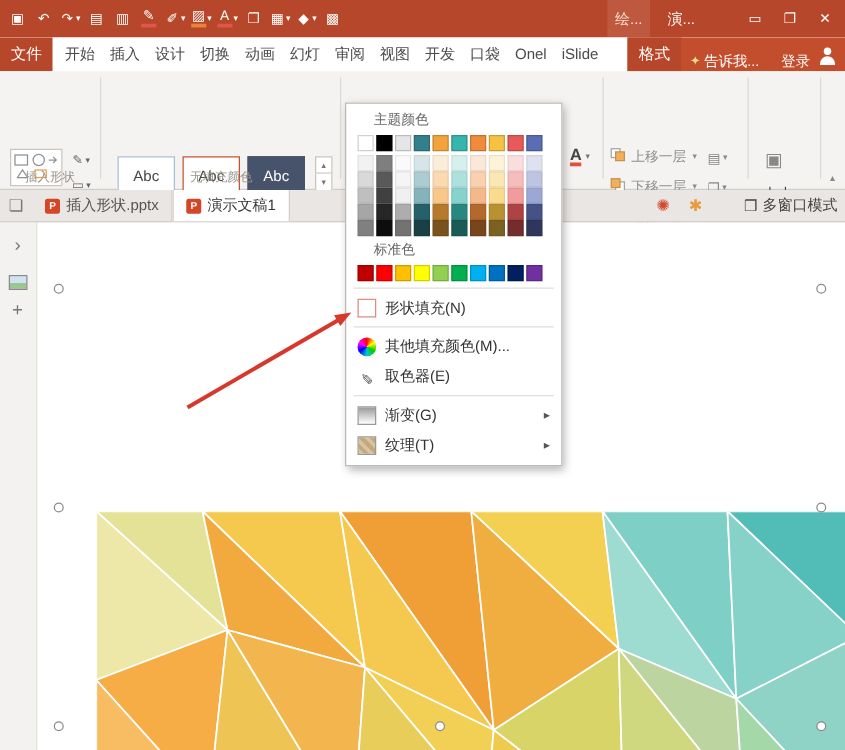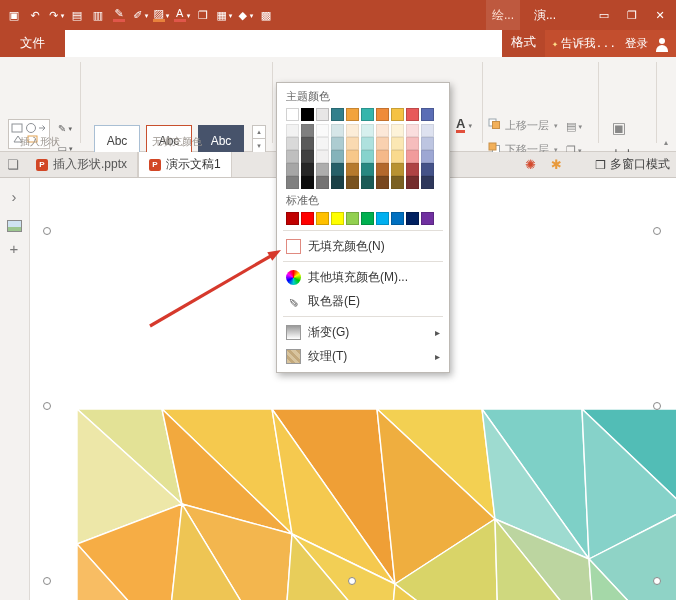--- a/index.html
+++ b/index.html
@@ -10,24 +10,24 @@
   .qat{position:absolute;left:4px;top:0;height:30px;display:flex;align-items:center;gap:1px;}
   .qat-ic{height:24px;min-width:20px;display:flex;align-items:center;justify-content:center;color:#fff;}
   .qat-ic .g{display:inline-block;min-width:12px;text-align:center;font-size:11px;line-height:11px;}
   .caret,.c7{font-size:7px;color:inherit;margin-left:1px;line-height:7px;}
   .ctx{position:absolute;left:486px;top:0;height:30px;line-height:30px;font-size:12px;color:#ffe2d6;background:rgba(255,255,255,.10);padding:0 6px;}
   .wtitle{position:absolute;left:534px;top:0;height:30px;line-height:30px;font-size:12px;color:#fff;}
   .winctl{position:absolute;right:2px;top:0;height:30px;display:flex;}
   .win-btn{width:28px;height:30px;line-height:30px;text-align:center;font-size:11px;color:#fff;}
   
   .tabrow{position:absolute;left:0;top:30px;width:676px;height:27px;background:#fff;}
-  .file-tab{position:absolute;left:0;top:0;width:65px;height:27px;background:#b7472a;color:#fff;text-align:center;line-height:27px;font-size:12.5px;}
+  .file-tab{position:absolute;left:0;top:0;width:42px;height:27px;background:#b7472a;color:#fff;text-align:center;line-height:27px;font-size:12.5px;}
   .rtabs{position:absolute;left:46px;top:0;height:27px;display:flex;white-space:nowrap;}
   .rtab{padding:0 6px;line-height:27px;font-size:12px;color:#4a4a4a;}
-  .red-zone{position:absolute;left:502px;right:0;top:0;height:27px;background:#c34e2e;display:flex;align-items:center;font-family:Liberation Mono, monospace;}
+  .red-zone{position:absolute;left:502px;right:0;top:0;height:27px;background:#c34e2e;display:flex;align-items:flex-end;}
   .fmt-tab{background:#b7472a;color:#fff;padding:0 9px;line-height:27px;font-size:12.5px;}
   .tellme{color:#fff;font-size:11.5px;margin-left:7px;display:flex;align-items:center;gap:3px;}
   .bulb{font-size:10px;color:#ffe08a;}
   .signin{color:#fff;font-size:11.5px;margin-left:auto;margin-right:28px;}
   .person{position:absolute;right:6px;top:7px;width:16px;height:16px;}
   .person:before{content:"";position:absolute;left:5px;top:1px;width:6px;height:6px;border-radius:50%;background:#fff;}
   .person:after{content:"";position:absolute;left:2px;top:8px;width:12px;height:7px;border-radius:6px 6px 0 0;background:#fff;}
   
   .ribbon{position:absolute;left:0;top:57px;width:676px;height:95px;background:#f5f3f1;border-bottom:1px solid #d2cdc8;box-sizing:border-box;}
   .vsep{position:absolute;top:5px;bottom:8px;width:1px;background:#ddd8d3;}
@@ -73,21 +73,21 @@
   .ls{width:28px;text-align:center;color:#777;}
   .ls1{position:absolute;top:10px;left:0;font-size:15px;}
   .ls-pic{position:absolute;top:42px;left:7px;width:15px;height:12px;border:1px solid #8a8a8a;background:linear-gradient(180deg,#cfe3f2 55%,#9cc68f 45%);box-sizing:border-box;}
   .ls3{position:absolute;top:62px;left:0;font-size:15px;}
   .canvas{position:absolute;left:30px;top:178px;width:646px;height:422px;background:#fff;}
   .artwork{position:absolute;left:47px;top:231px;width:610px;height:350px;z-index:5;}
   .artwork svg{display:block;}
   .handle{position:absolute;width:8px;height:8px;border:1px solid #8a8a8a;background:#fff;border-radius:50%;box-sizing:border-box;z-index:20;}
   
   .menu{position:absolute;left:276px;top:82px;width:174px;background:#fff;border:1px solid #bdb9b4;box-shadow:2px 3px 7px rgba(0,0,0,.3);z-index:50;padding:4px 0;box-sizing:border-box;}
-  .m-label{font-size:11px;color:#666;padding:2px 9px;height:15px;line-height:15px;}
+  .m-label{font-size:11px;color:#666;padding:2px 9px;height:15px;line-height:15px;margin-left:13px;}
   .swgrid{padding:2px 9px;}
   .swrow{display:flex;gap:2px;}
   .swrow.main{margin-bottom:3px;}
   .sw{width:13px;height:13px;box-sizing:border-box;border:1px solid rgba(0,0,0,.18);}
   .swrow.tint .sw{border-color:rgba(0,0,0,.07);}
   .m-sep{height:1px;background:#e2ded9;margin:3px 6px;}
   .m-item{display:flex;align-items:center;gap:7px;height:24px;padding:0 9px;font-size:12px;color:#333;}
   .mic{width:15px;height:15px;flex:none;box-sizing:border-box;}
   .mi-no-fill{background:#fff;border:1px solid #e08a80;}
   .mi-color-wheel{border-radius:50%;background:conic-gradient(#f00,#ff0,#0c0,#0cc,#00f,#f0f,#f00);}
@@ -156,20 +156,34 @@
     <div class="wtitle">演...</div>
     <div class="winctl">
         <span class="win-btn">▭</span>
         <span class="win-btn">❐</span>
         <span class="win-btn">✕</span>
       </div>
   </div>
 
   <div class="tabrow">
     <div class="file-tab">文件</div>
+    <div class="rtabs">
+        <span class="rtab">开始</span>
+        <span class="rtab">插入</span>
+        <span class="rtab">设计</span>
+        <span class="rtab">切换</span>
+        <span class="rtab">动画</span>
+        <span class="rtab">幻灯</span>
+        <span class="rtab">审阅</span>
+        <span class="rtab">视图</span>
+        <span class="rtab">开发</span>
+        <span class="rtab">口袋</span>
+        <span class="rtab">Onel</span>
+        <span class="rtab">iSlide</span>
+      </div>
     <div class="red-zone">
       <span class="fmt-tab">格式</span>
       <span class="tellme">
         <span class="bulb">✦</span>
         <span>告诉我...</span>
       </span>
       <span class="signin">登录</span>
       <span class="person"></span>
     </div>
   </div>
@@ -437,21 +451,21 @@
           <span class="sw" style="background: rgb(0, 176, 240);"></span>
           <span class="sw" style="background: rgb(0, 112, 192);"></span>
           <span class="sw" style="background: rgb(0, 32, 96);"></span>
           <span class="sw" style="background: rgb(112, 48, 160);"></span>
         </div>
       </div>
     <div class="m-sep"></div>
     <div>
         <div class="m-item">
           <span class="mic mi-no-fill"></span>
-          <span>无填充颜色(N)</span>
+          <span>形状填充(N)</span>
         </div>
         <div class="m-sep"></div>
         <div class="m-item">
           <span class="mic mi-color-wheel"></span>
           <span>其他填充颜色(M)...</span>
         </div>
         <div class="m-item">
           <span class="mic mi-eyedropper">✎</span>
           <span>取色器(E)</span>
         </div>

